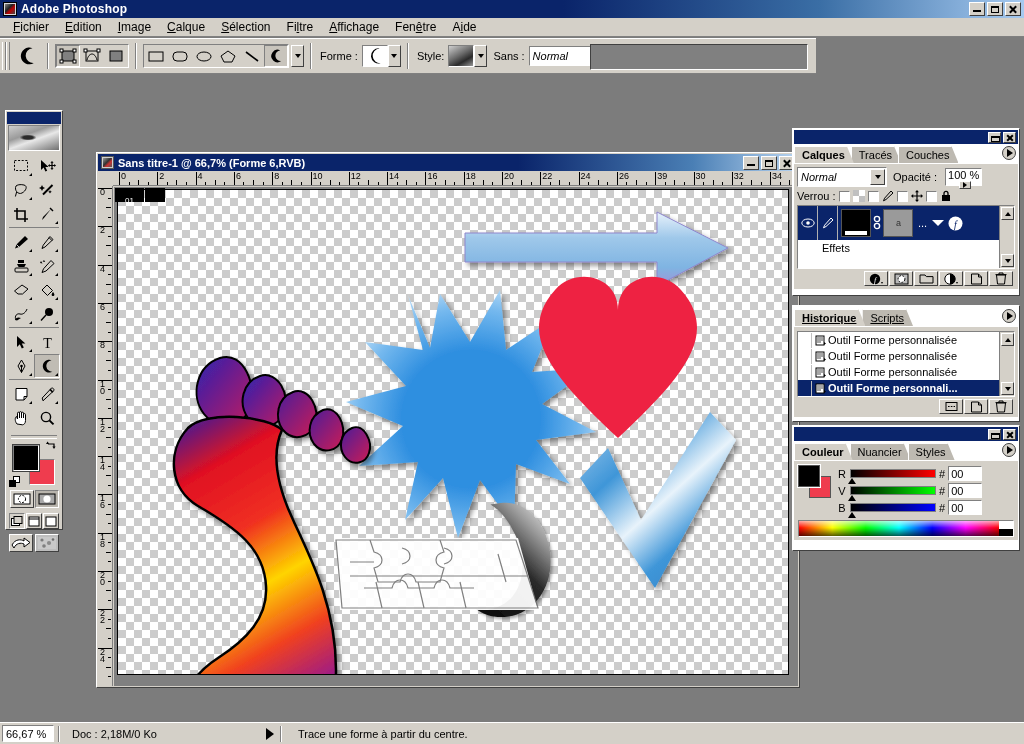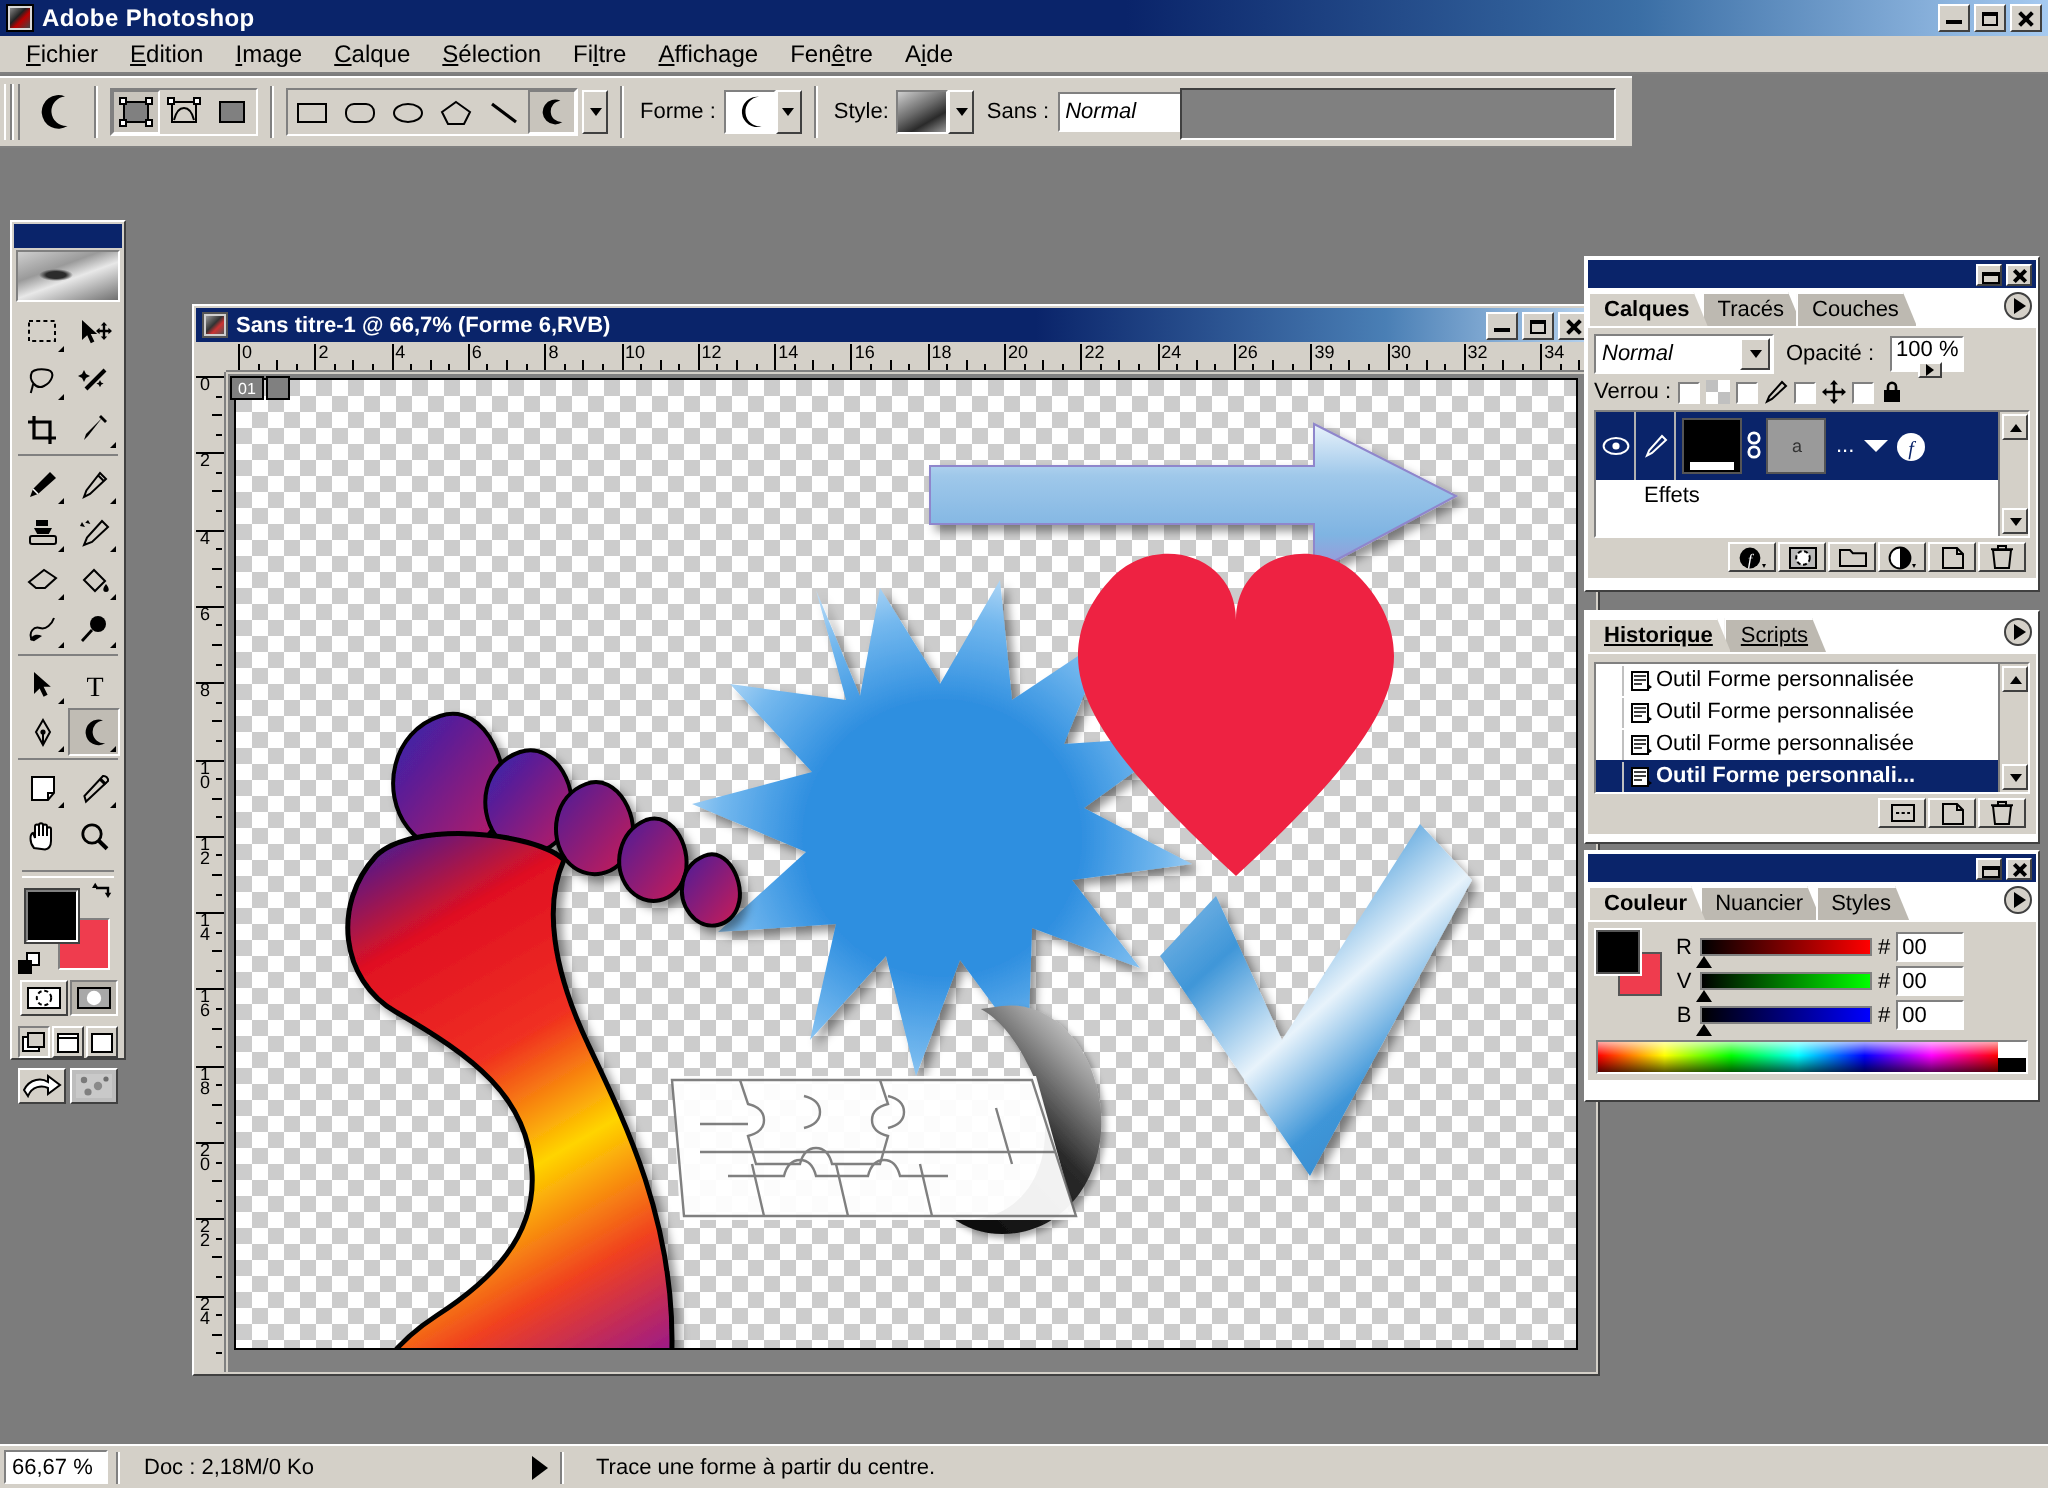--- a/index.html
+++ b/index.html
@@ -265,21 +265,21 @@
     background-size: 16px 16px;
     background-position: 0 0, 8px 8px;
     background-color: #ffffff;
     overflow: hidden;
   }
   #canvas-tabs {
     position: absolute; left: 18px; top: 35px; height: 12px; display: flex; gap: 1px; z-index: 5;
   }
   .ctab {
     height: 12px; padding: 0 3px; background: #808080; color: #fff;
-    font-size: 8px; line-height: 12px; border: 1px solid #000000; text-align: right;
+    font-size: 8px; line-height: 12px; border: 7px solid #000000; text-align: right;
   }
 
   
   .palette {
     position: absolute; background: #ffffff;
     border: 1px solid; border-color: #ffffff #404040 #404040 #ffffff;
   }
   .pal-titlebar {
     height: 14px; background: #0a246a; margin: 1px; display: flex;
     align-items: center; justify-content: flex-end; padding-right: 2px; gap: 2px;

